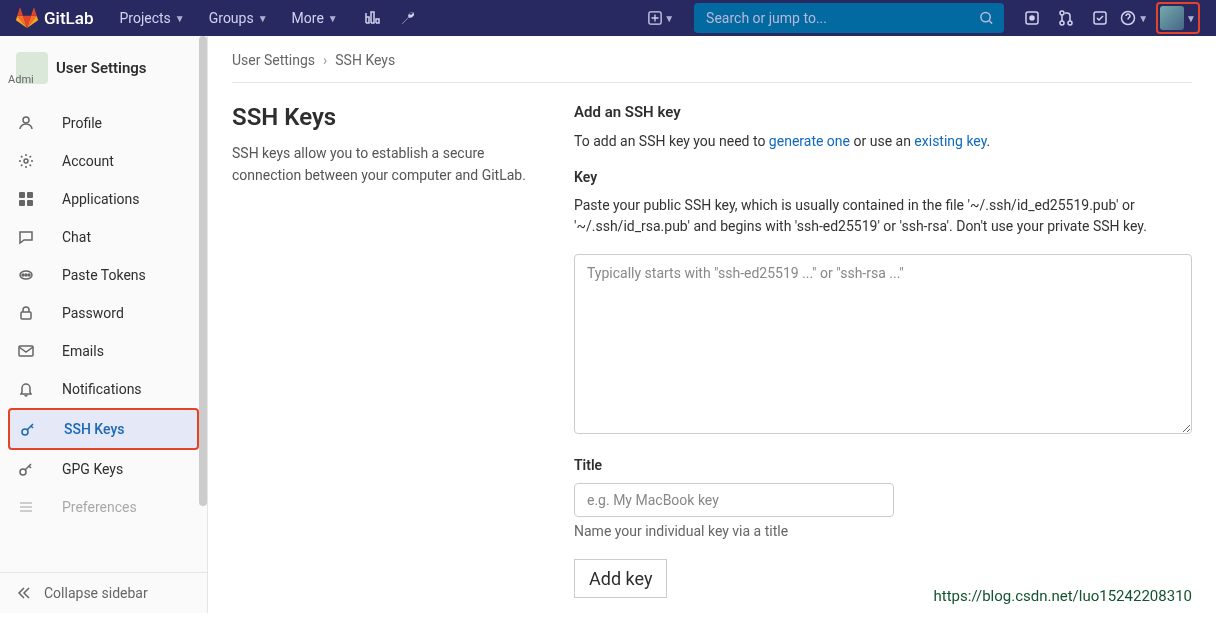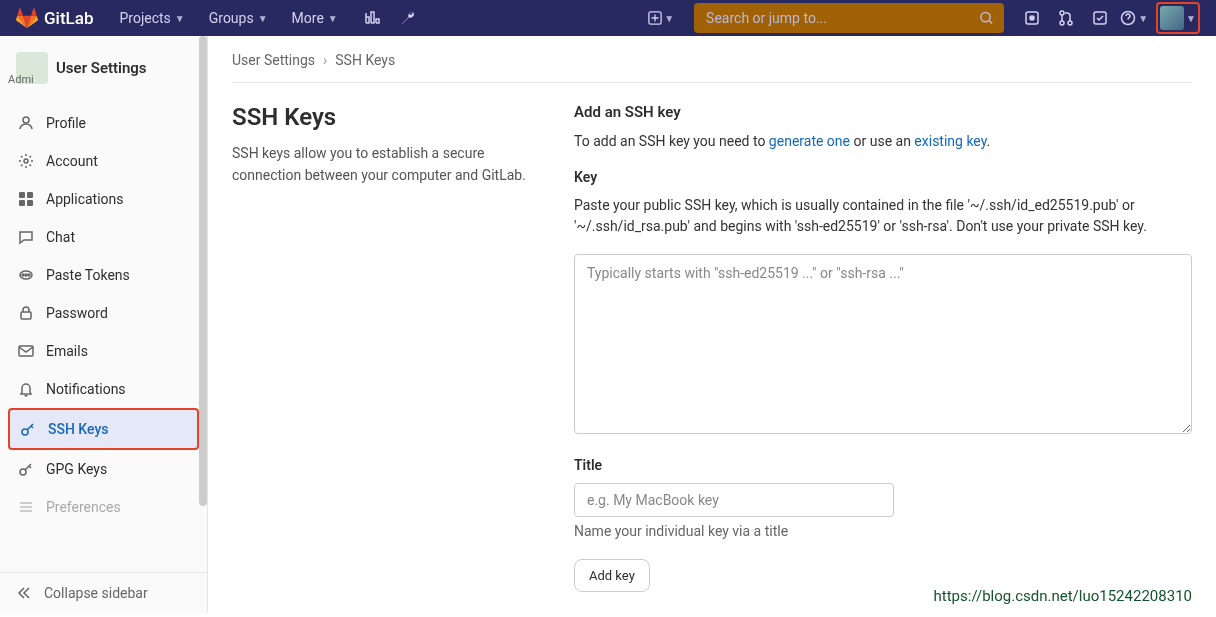--- a/index.html
+++ b/index.html
@@ -6,34 +6,34 @@
 body{background:#fff;color:#2e2e2e;font-size:14px}
 .topbar{background:#292961;height:36px;display:flex;align-items:center;padding:0 16px;color:#fff}
 .logo{display:flex;align-items:center;gap:6px;font-size:17px;font-weight:500;margin-right:16px}
 .topnav{display:flex;gap:4px}
 .topnav-item{color:#d1d1f0;padding:6px 10px;display:flex;align-items:center;gap:4px;cursor:pointer;font-size:14px;border-radius:4px}
 .top-icons{display:flex;gap:4px;margin-left:8px}
 .top-icon{width:32px;height:32px;display:flex;align-items:center;justify-content:center;color:#d1d1f0;cursor:pointer;border-radius:4px}
 .spacer{flex:1}
 .plus-btn{display:flex;align-items:center;gap:2px;color:#d1d1f0;padding:4px 8px;cursor:pointer;border-radius:4px}
 .search-wrap{position:relative;margin-left:12px}
-.search{background:#a16207;border:none;color:#fff;padding:7px 36px 7px 12px;width:310px;border-radius:4px;font-size:14px}
+.search{background:#0369a1;border:none;color:#fff;padding:7px 36px 7px 12px;width:310px;border-radius:4px;font-size:14px}
 .search::placeholder{color:#b8b8d9}
 .search-icon-pos{position:absolute;right:10px;top:50%;transform:translateY(-50%);color:#b8b8d9;pointer-events:none}
 .right-icons{display:flex;gap:2px;margin-left:12px;align-items:center}
 .avatar-wrap{display:flex;align-items:center;gap:2px;padding:2px;border:2px solid #e24329;border-radius:4px;margin-left:4px}
 .avatar{width:24px;height:24px;background:linear-gradient(135deg,#7aa,#468);border-radius:3px}
 .layout{display:flex;height:calc(100vh - 40px)}
 .sidebar{width:208px;background:#fafafa;border-right:1px solid #e5e5e5;display:flex;flex-direction:column;position:relative}
 .scroll-indicator{position:absolute;right:0;top:0;width:8px;height:470px;background:#ccc;border-radius:4px}
 .side-header{padding:16px;display:flex;align-items:center;gap:8px;font-weight:600;font-size:15px}
 .side-avatar{width:32px;height:32px;background:#d9e8d9;border-radius:4px;position:relative}
 .side-avatar::after{content:"Admi";position:absolute;bottom:-2px;left:-8px;font-size:11px;color:#666;font-weight:400}
 .side-nav{flex:1;overflow-y:auto;padding:4px 8px}
-.side-item{display:flex;align-items:center;gap:12px;padding:11px 10px;color:#2e2e2e;cursor:pointer;border-radius:4px;font-size:14px}
+.side-item{display:flex;align-items:center;gap:28px;padding:11px 10px;color:#2e2e2e;cursor:pointer;border-radius:4px;font-size:14px}
 .side-item.active{background:#e4e8f7;color:#1b69b6;font-weight:500;border:2px solid #e24329}
 .side-item svg,.side-item .icon{width:16px;height:16px;flex-shrink:0;color:#666}
 .side-item.active svg{color:#1b69b6}
 .collapse{border-top:1px solid #e5e5e5;padding:12px 16px;display:flex;align-items:flex-start;gap:12px;cursor:pointer;color:#666;font-size:14px}
 .content{flex:1;padding:16px 24px;overflow-y:auto}
 .breadcrumb{display:flex;gap:8px;align-items:center;color:#666;font-size:14px;padding-bottom:14px;border-bottom:1px solid #e5e5e5}
 .breadcrumb a{color:#666;text-decoration:none;cursor:pointer}
 .breadcrumb .sep{color:#999}
 .main-row{display:flex;gap:32px;margin-top:20px}
 .left-col{width:310px}
@@ -41,21 +41,21 @@
 .left-col p{color:#555;line-height:1.55;font-size:14px}
 .right-col{flex:1}
 .right-col h4{font-size:15px;font-weight:600;margin-bottom:10px;color:#2e2e2e}
 .right-col p{color:#333;line-height:1.55;font-size:14px;margin-bottom:16px}
 .right-col a{color:#1068bf;text-decoration:none;cursor:pointer}
 .field-label{font-weight:600;font-size:14px;margin-bottom:10px;display:block;color:#2e2e2e}
 textarea{width:100%;min-height:180px;border:1px solid #ccc;border-radius:4px;padding:10px 12px;font-family:inherit;font-size:14px;resize:vertical;color:#333}
 textarea::placeholder,input::placeholder{color:#888}
 .title-input{width:320px;border:1px solid #ccc;border-radius:4px;padding:8px 12px;font-size:14px}
 .hint{color:#666;font-size:14px;margin-top:6px;margin-bottom:20px}
-.btn{background:#fff;border:1px solid #ccc;border-radius:8px;padding:8px 14px;font-size:13px;cursor:pointer;color:#2e2e2e}
+.btn{background:#fff;border:1px solid #ccc;border-radius:0;padding:8px 14px;font-size:18px;cursor:pointer;color:#2e2e2e}
 .watermark{position:fixed;bottom:12px;right:24px;color:#14532d;font-size:15px;pointer-events:none}
 .chev{font-size:10px;opacity:.8}
 </style>
 </head>
 <body>
 
 <div class="topbar">
   <div class="logo">
     <svg width="22" height="22" viewBox="0 0 24 24">
         <path fill="#e24329" d="M12 23l4.4-13.5H7.6z"></path>

